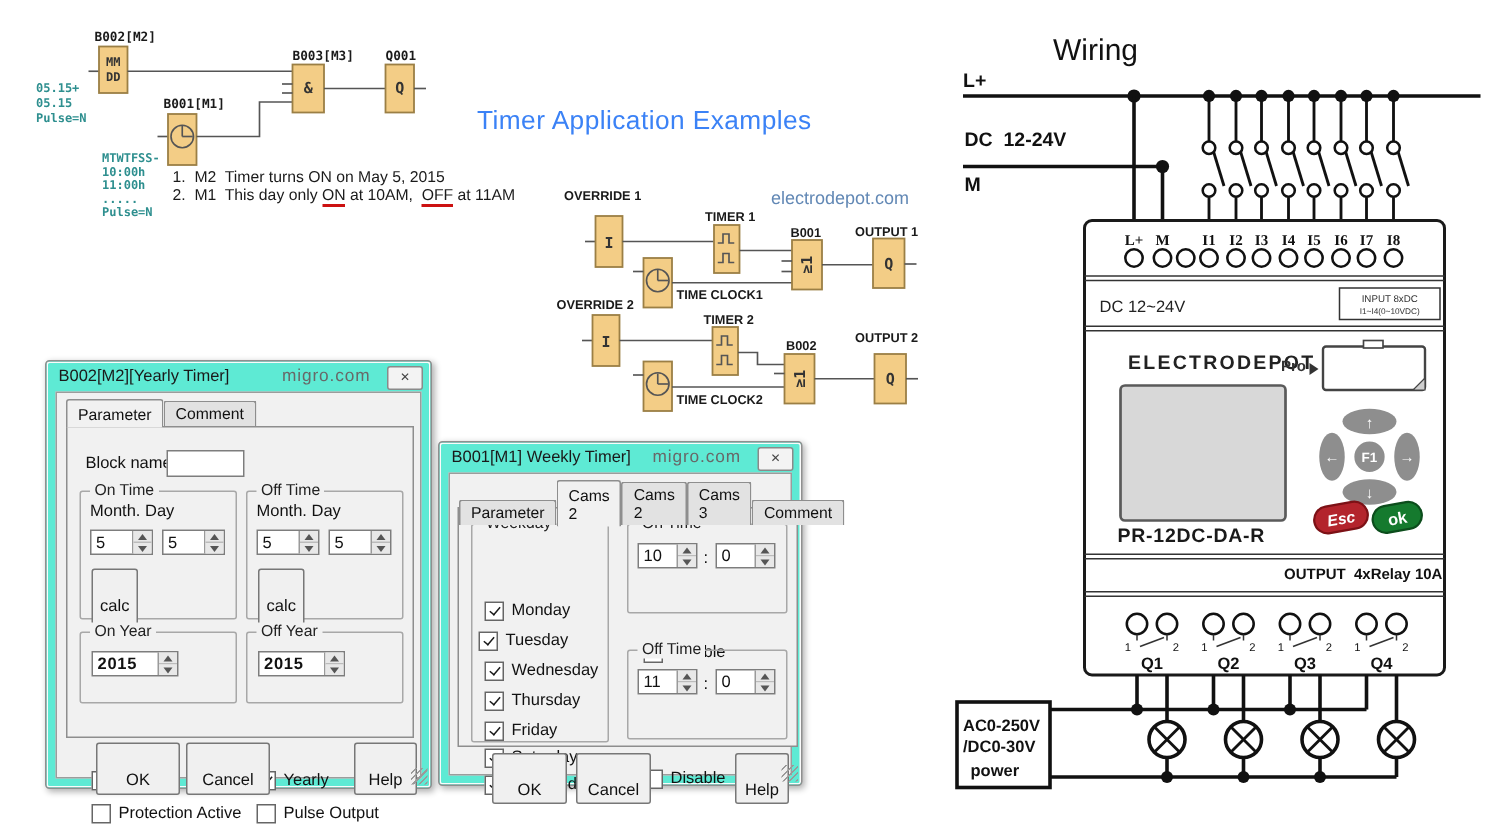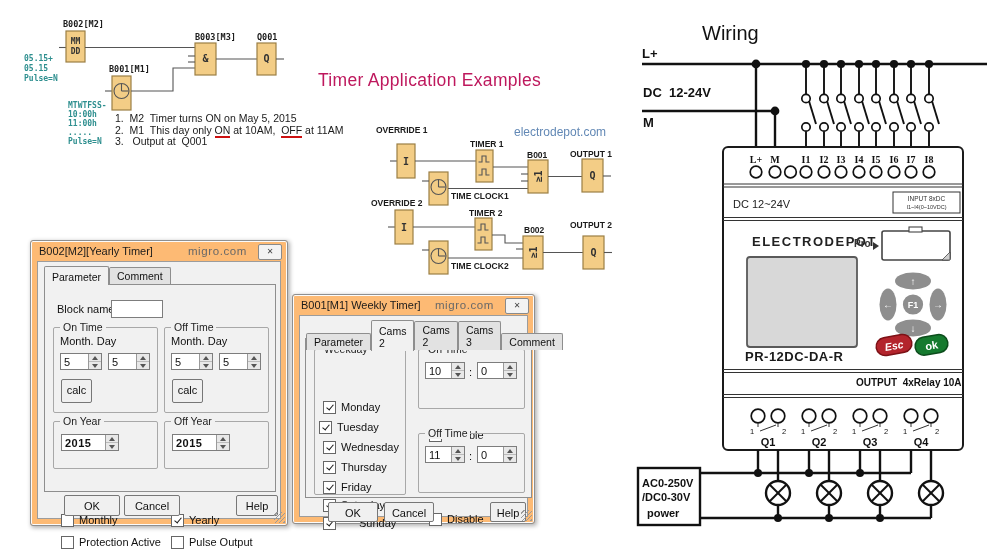--- a/index.html
+++ b/index.html
@@ -12,28 +12,28 @@
   .fb{fill:#f3cd86;stroke:#9b7f45;stroke-width:1.2;}
   .fw{stroke:#555;stroke-width:1.1;fill:none;}
   .ml{font:bold 8.5px "DejaVu Sans Mono",monospace;fill:#1a1a1a;}
   .tl{font:bold 8px "DejaVu Sans Mono",monospace;fill:#2e8f8f;}
   .bs{font:bold 8px "DejaVu Sans Mono",monospace;fill:#333;text-anchor:middle;}
   .bs2{font:bold 10px "DejaVu Sans Mono",monospace;fill:#333;text-anchor:middle;}
   .al{font:bold 8.5px "Liberation Sans",sans-serif;fill:#1a1a1a;}
   .ck{stroke:#555;stroke-width:1.1;fill:none;}
 
   
-  .page-title{position:absolute;left:318px;top:70px;font-size:17.5px;color:#be185d;letter-spacing:.3px;}
+  .page-title{position:absolute;left:318px;top:70px;font-size:17.5px;color:#3b82f6;letter-spacing:.3px;}
   .watermark{position:absolute;left:514px;top:125px;font-size:12px;color:#6288b5;}
   .note{position:absolute;left:115px;top:113px;font-size:10.5px;line-height:11.6px;color:#1a1a1a;}
   .note div{white-space:pre;}
   .redline{border-bottom:2px solid #cc1111;}
 
   
-  .dlg{position:absolute;background:#fdba74;border:1px solid #8f8f8f;border-radius:3px;
+  .dlg{position:absolute;background:#5eead4;border:1px solid #8f8f8f;border-radius:3px;
        box-shadow:1.5px 1.5px 4px rgba(0,0,0,.3), inset 0 0 0 1px #fbfbfb;}
   .dlg-title{position:absolute;top:0;left:0;right:0;height:20px;display:flex;align-items:center;
              padding:0 8px;font-size:11px;color:#1a1a1a;}
   .dlg-brand{margin-left:auto;margin-right:32px;color:#686868;font-size:11.5px;letter-spacing:.6px;}
   .dlg-close{position:absolute;right:5px;top:3px;width:22px;height:14px;background:#f3f3f3;
              border:1px solid #8a8a8a;border-radius:2px;font-size:8px;line-height:13px;
              text-align:center;color:#444;}
   .dlg-panel{position:absolute;left:6px;right:6px;top:20px;bottom:6px;background:#f1f1f1;
              border:1px solid #9c9c9c;}
   .tabs{position:absolute;top:4px;left:6px;display:flex;align-items:flex-end;z-index:3;}
@@ -49,21 +49,21 @@
   .spin-v{flex:1;font-size:11px;padding:2px 0 0 3px;color:#111;}
   .spin-v.bold{font-weight:bold;letter-spacing:.5px;}
   .spin-b{width:12px;display:flex;flex-direction:column;border-left:1px solid #9a9a9a;}
   .sb{flex:1;background:#e8e8e8;position:relative;}
   .sb.up{border-bottom:1px solid #bbb;}
   .sb::after{content:"";position:absolute;left:50%;top:50%;transform:translate(-50%,-50%);
              border-left:3px solid transparent;border-right:3px solid transparent;}
   .sb.up::after{border-bottom:4px solid #555;}
   .sb.dn::after{border-top:4px solid #555;}
   .btn{position:absolute;background:#f0f0f0;border:1px solid #777;border-radius:2px;
-       font-size:11px;text-align:center;color:#111;padding-top:4px;box-sizing:content-box;}
+       font-size:11px;text-align:center;color:#111;padding-top:18px;box-sizing:content-box;}
   .cb{position:absolute;display:flex;align-items:center;gap:5px;font-size:11px;color:#111;height:14px;margin-top:40px;}
   .cb .bx{width:11px;height:11px;border:1px solid #666;background:#fff;display:flex;
           align-items:center;justify-content:center;flex:none;}
   .cb .mk{display:none;width:3px;height:6px;border-right:1.7px solid #1a1a1a;
           border-bottom:1.7px solid #1a1a1a;transform:rotate(40deg);margin-top:-2px;}
   .cb.checked .mk{display:block;}
   .grip{position:absolute;right:2px;bottom:2px;width:11px;height:11px;
         background:repeating-linear-gradient(135deg,transparent 0 2px,#9a9a9a 2px 3px);}
 
   
@@ -213,21 +213,20 @@
       <line class="fw" x1="604" y1="252.5" x2="612" y2="252.5"></line>
     </g>
   </svg>
 
   <div class="page-title">Timer Application Examples</div>
   <div class="watermark">electrodepot.com</div>
 
   <div class="note">
     <div>1.  M2  Timer turns ON on May 5, 2015</div>
     <div><span>2.  M1  This day only </span><span class="redline">ON</span><span> at 10AM,  </span><span class="redline">OFF</span><span> at 11AM</span></div>
-    <div>3.   Output at  Q001</div>
   </div>
 
   <div class="dlg" style="left:30px;top:240px;width:256px;height:284px;">
     <div class="dlg-title">
       <span>B002[M2][Yearly Timer]</span>
       <span class="dlg-brand">migro.com</span>
     </div>
     <div class="dlg-close">✕</div>
     <div class="dlg-panel">
       <div class="tabs">

